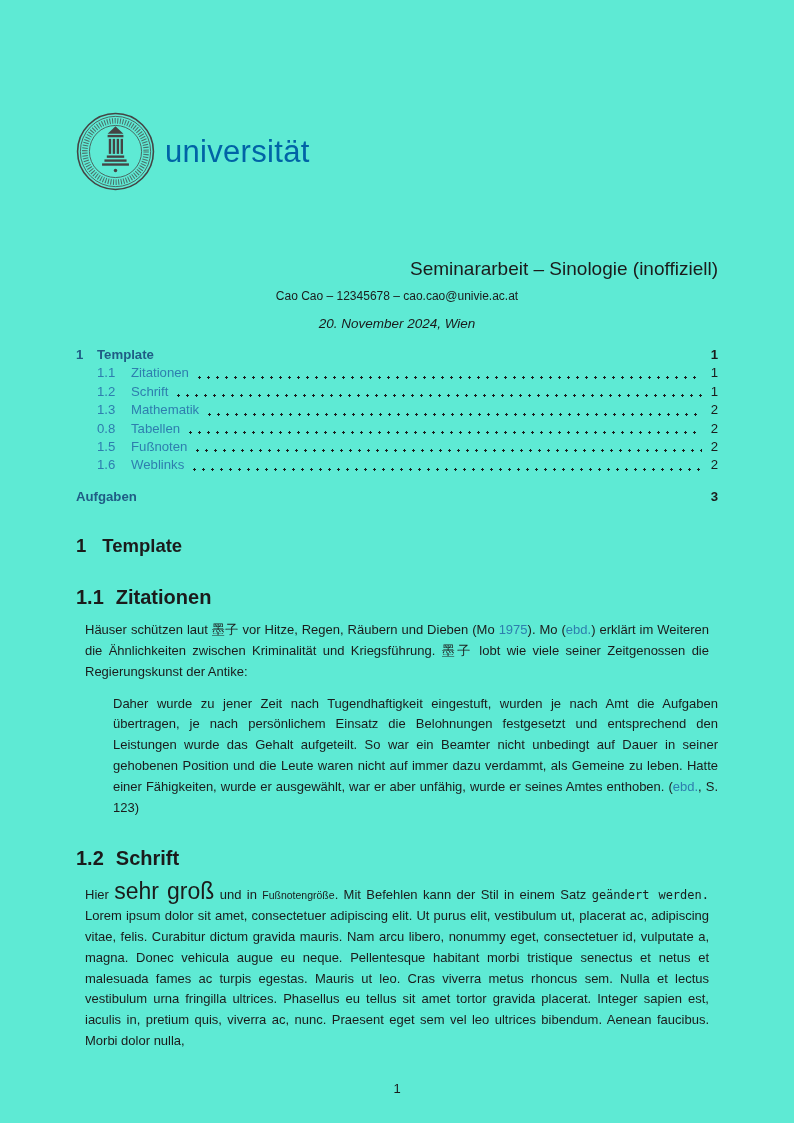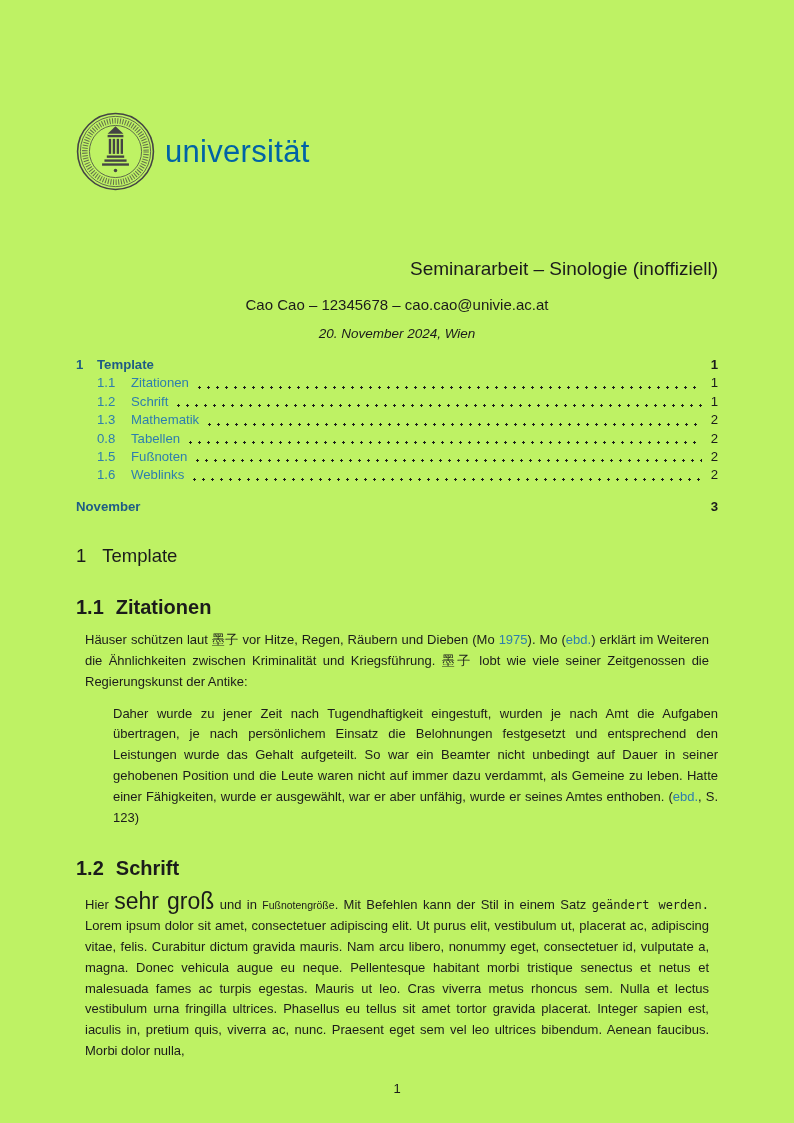--- a/index.html
+++ b/index.html
@@ -1,48 +1,48 @@
 <!DOCTYPE html>
 <html lang="de"><head>
 <meta charset="utf-8">
 <style>
   html,body{margin:0;padding:0;background:#ffffff;}
-  .page{position:relative;width:794px;height:1123px;margin:0 auto;background:#bef264;overflow:hidden;
+  .page{position:relative;width:794px;height:1123px;margin:0 auto;background:#5eead4;overflow:hidden;
         font-family:"Liberation Sans","DejaVu Sans",sans-serif;color:#1b1b1b;}
   .content{padding:0 76px;}
 
   
   .logo{display:flex;align-items:center;gap:10px;padding-top:112px;}
   .seal{width:79px;height:79px;flex:0 0 auto;}
   .wordmark{color:#0063a6;font-size:31px;line-height:33px;font-weight:400;letter-spacing:0.3px;}
 
   
   .doc-title{margin-top:66px;text-align:right;font-size:19px;line-height:24px;font-weight:400;color:#1b1b1b;}
-  .doc-author{margin-top:15px;text-align:center;font-size:15px;}
+  .doc-author{margin-top:8px;text-align:center;font-size:12px;}
   .doc-date{margin-top:13px;text-align:center;font-size:13.5px;font-style:italic;}
 
   
   .toc-heading{margin-top:44px;font-size:18.5px;font-weight:700;color:#1b1b1b;}
   .toc{margin-top:15px;}
   .toc-row{display:flex;align-items:baseline;font-size:13.2px;line-height:18.4px;}
   .toc-num{flex:0 0 auto;}
   .toc-label{flex:0 0 auto;}
   .toc-top{color:#1f5c85;font-weight:700;}
   .toc-top .toc-num{width:21px;}
   .toc-sub{color:#2e7eae;font-weight:400;padding-left:21px;}
   .toc-sub .toc-num{width:34px;}
   .toc-dots{flex:1 1 auto;margin:0 6px;height:14px;align-self:flex-end;}
   .toc-sub .toc-dots{background-image:radial-gradient(circle,#1b1b1b 1.05px,rgba(0,0,0,0) 1.35px);
                      background-size:9px 3px;background-repeat:repeat-x;background-position:0 calc(100% - 4px);}
   .toc-page{flex:0 0 auto;color:#1b1b1b;font-weight:400;min-width:10px;text-align:right;}
   .toc-top .toc-page{font-weight:700;}
   .toc-literatur{margin-top:13px;}
 
   
-  .sec-heading{margin-top:29px;font-size:18.5px;font-weight:400;color:#1b1b1b;}
+  .sec-heading{margin-top:29px;font-size:18.5px;font-weight:700;color:#1b1b1b;}
   .sec-num{margin-right:16px;}
   .subsec-heading{margin-top:29px;font-size:20px;font-weight:700;color:#1b1b1b;}
   .subsec-num{margin-right:12px;}
 
   
   p.body-par{margin:11px 9px 0;font-size:13px;line-height:20.8px;text-align:justify;hyphens:auto;}
   .quote{margin:11px 0 16px 37px;font-size:13px;line-height:20.8px;text-align:justify;hyphens:auto;}
 
   
   .run-link{color:#2e7eae;}
@@ -137,21 +137,21 @@
 
       <div class="toc-row toc-sub">
         <span class="toc-num">1.6</span>
         <span class="toc-label">Weblinks</span>
         <span class="toc-dots"></span>
         <span class="toc-page">2</span>
       </div>
 
       <div class="toc-row toc-top toc-nonum toc-literatur">
 
-        <span class="toc-label">November</span>
+        <span class="toc-label">Aufgaben</span>
         <span class="toc-dots"></span>
         <span class="toc-page">3</span>
       </div>
 
     </div>
 
     <div class="sec-heading">
       <span class="sec-num">1</span><span>Template</span>
     </div>
 

